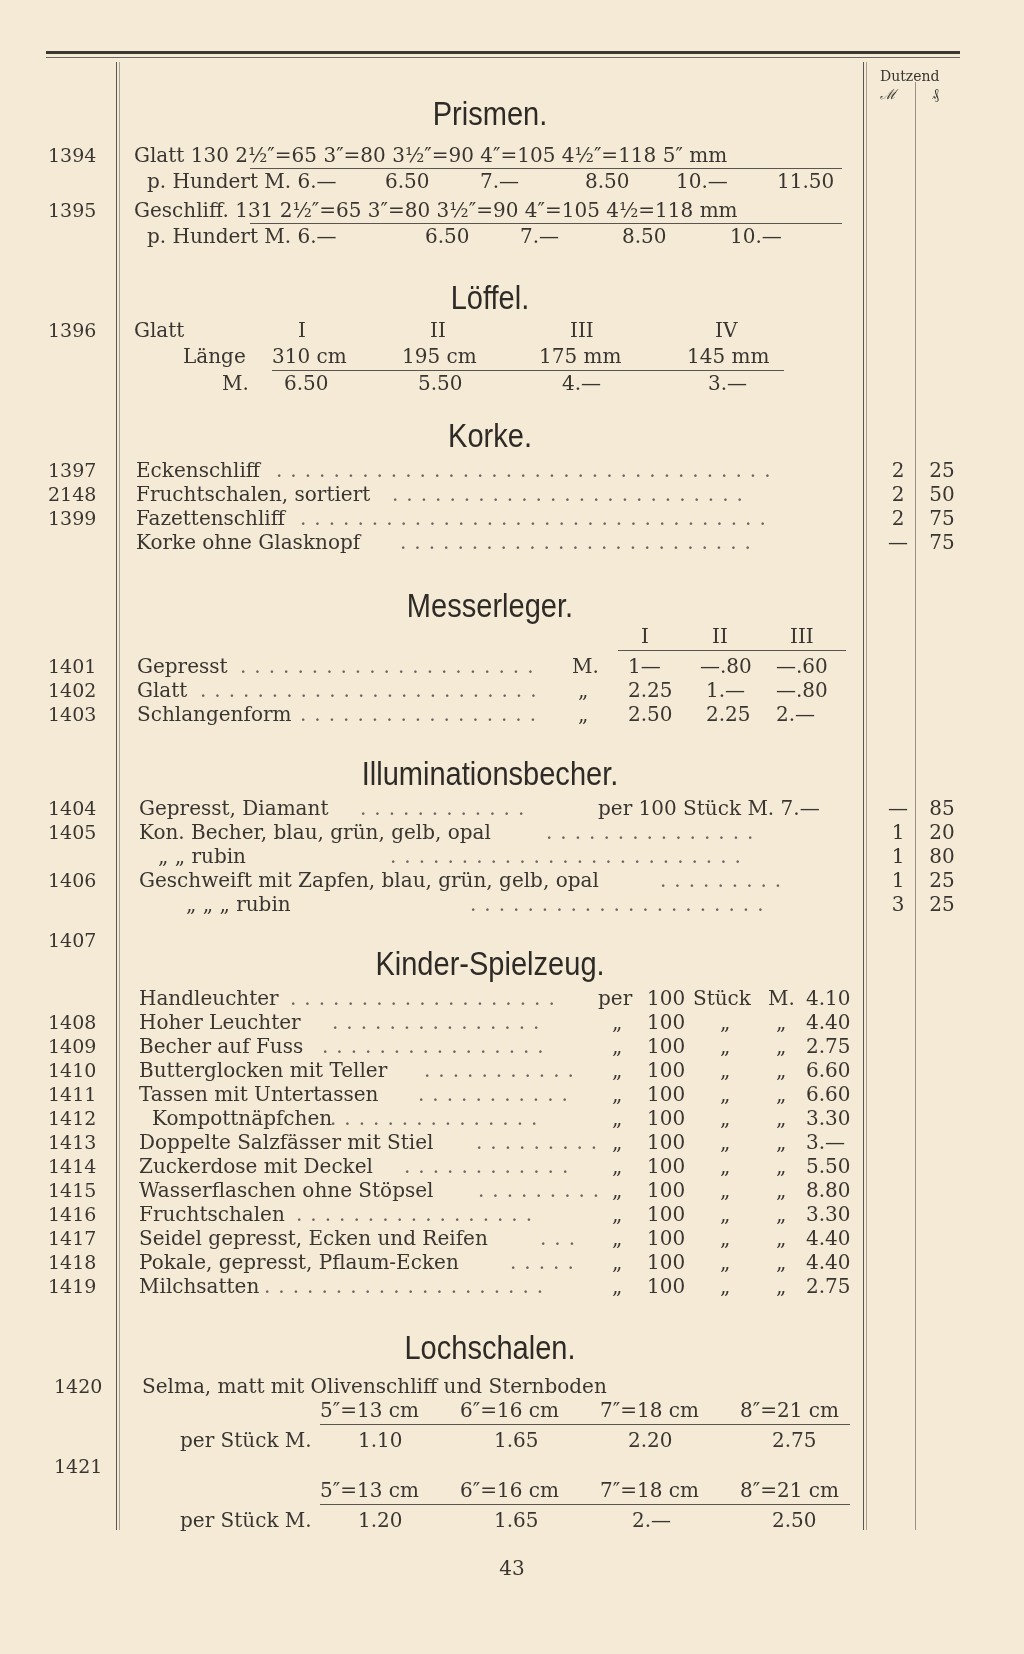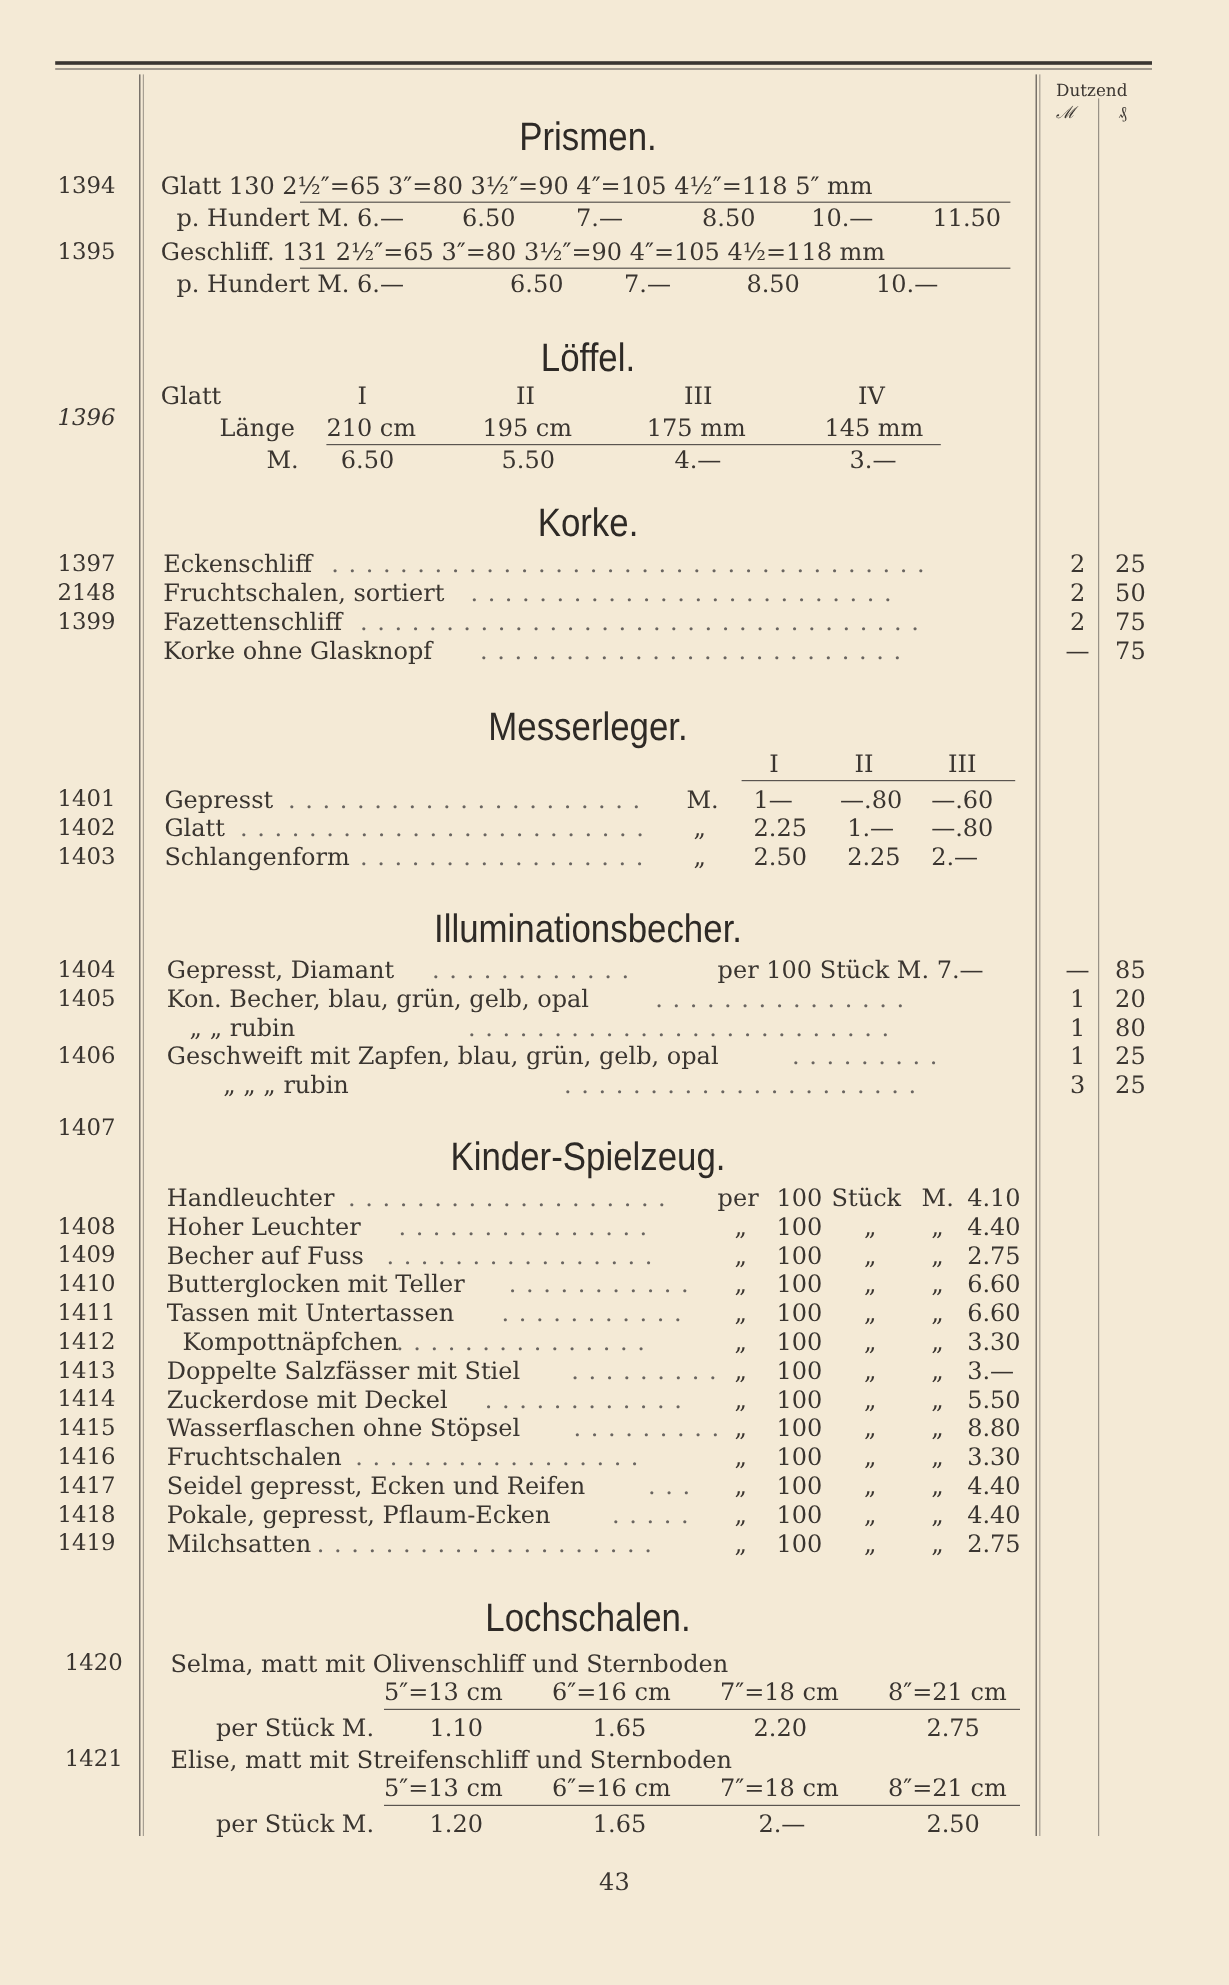--- a/index.html
+++ b/index.html
@@ -59,28 +59,28 @@
   <div class="num" style="top:198px;">1395</div>
   <div class="abs" style="left:134px; top:198px;">Geschliff. 131   2½″=65  3″=80  3½″=90  4″=105  4½=118 mm</div>
   <div class="hline" style="left:250px; top:223px; width:592px;"></div>
   <div class="abs" style="left:147px; top:224px;">p. Hundert M. 6.—</div>
   <div class="abs" style="left:425px; top:224px;">6.50</div>
   <div class="abs" style="left:520px; top:224px;">7.—</div>
   <div class="abs" style="left:622px; top:224px;">8.50</div>
   <div class="abs" style="left:730px; top:224px;">10.—</div>
 
   <div class="heading" style="top:280px;">Löffel.</div>
-  <div class="num" style="top:336px;font-style:italic;">1396</div>
+  <div class="num" style="top:318px;">1396</div>
   <div class="abs" style="left:134px; top:318px;">Glatt</div>
   <div class="abs" style="left:298px; top:318px;">I</div>
   <div class="abs" style="left:430px; top:318px;">II</div>
   <div class="abs" style="left:570px; top:318px;">III</div>
   <div class="abs" style="left:715px; top:318px;">IV</div>
   <div class="abs" style="left:183px; top:344px;">Länge</div>
-  <div class="abs" style="left:272px; top:344px;">210 cm</div>
+  <div class="abs" style="left:272px; top:344px;">310 cm</div>
   <div class="abs" style="left:402px; top:344px;">195 cm</div>
   <div class="abs" style="left:539px; top:344px;">175 mm</div>
   <div class="abs" style="left:687px; top:344px;">145 mm</div>
   <div class="hline" style="left:272px; top:370px; width:512px;"></div>
   <div class="abs" style="left:222px; top:371px;">M.</div>
   <div class="abs" style="left:284px; top:371px;">6.50</div>
   <div class="abs" style="left:418px; top:371px;">5.50</div>
   <div class="abs" style="left:562px; top:371px;">4.—</div>
   <div class="abs" style="left:708px; top:371px;">3.—</div>
 
@@ -302,21 +302,20 @@
   <div class="abs" style="left:600px; top:1398px;">7″=18 cm</div>
   <div class="abs" style="left:740px; top:1398px;">8″=21 cm</div>
   <div class="hline" style="left:320px; top:1424px; width:530px;"></div>
   <div class="abs" style="left:180px; top:1428px;">per Stück M.</div>
   <div class="abs" style="left:358px; top:1428px;">1.10</div>
   <div class="abs" style="left:494px; top:1428px;">1.65</div>
   <div class="abs" style="left:628px; top:1428px;">2.20</div>
   <div class="abs" style="left:772px; top:1428px;">2.75</div>
 
   <div class="num" style="top:1454px; left:54px;">1421</div>
-  <div class="abs" style="left:142px; top:1454px;">Elise, matt mit Streifenschliff und Sternboden</div>
   <div class="abs" style="left:320px; top:1478px;">5″=13 cm</div>
   <div class="abs" style="left:460px; top:1478px;">6″=16 cm</div>
   <div class="abs" style="left:600px; top:1478px;">7″=18 cm</div>
   <div class="abs" style="left:740px; top:1478px;">8″=21 cm</div>
   <div class="hline" style="left:320px; top:1504px; width:530px;"></div>
   <div class="abs" style="left:180px; top:1508px;">per Stück M.</div>
   <div class="abs" style="left:358px; top:1508px;">1.20</div>
   <div class="abs" style="left:494px; top:1508px;">1.65</div>
   <div class="abs" style="left:632px; top:1508px;">2.—</div>
   <div class="abs" style="left:772px; top:1508px;">2.50</div>

